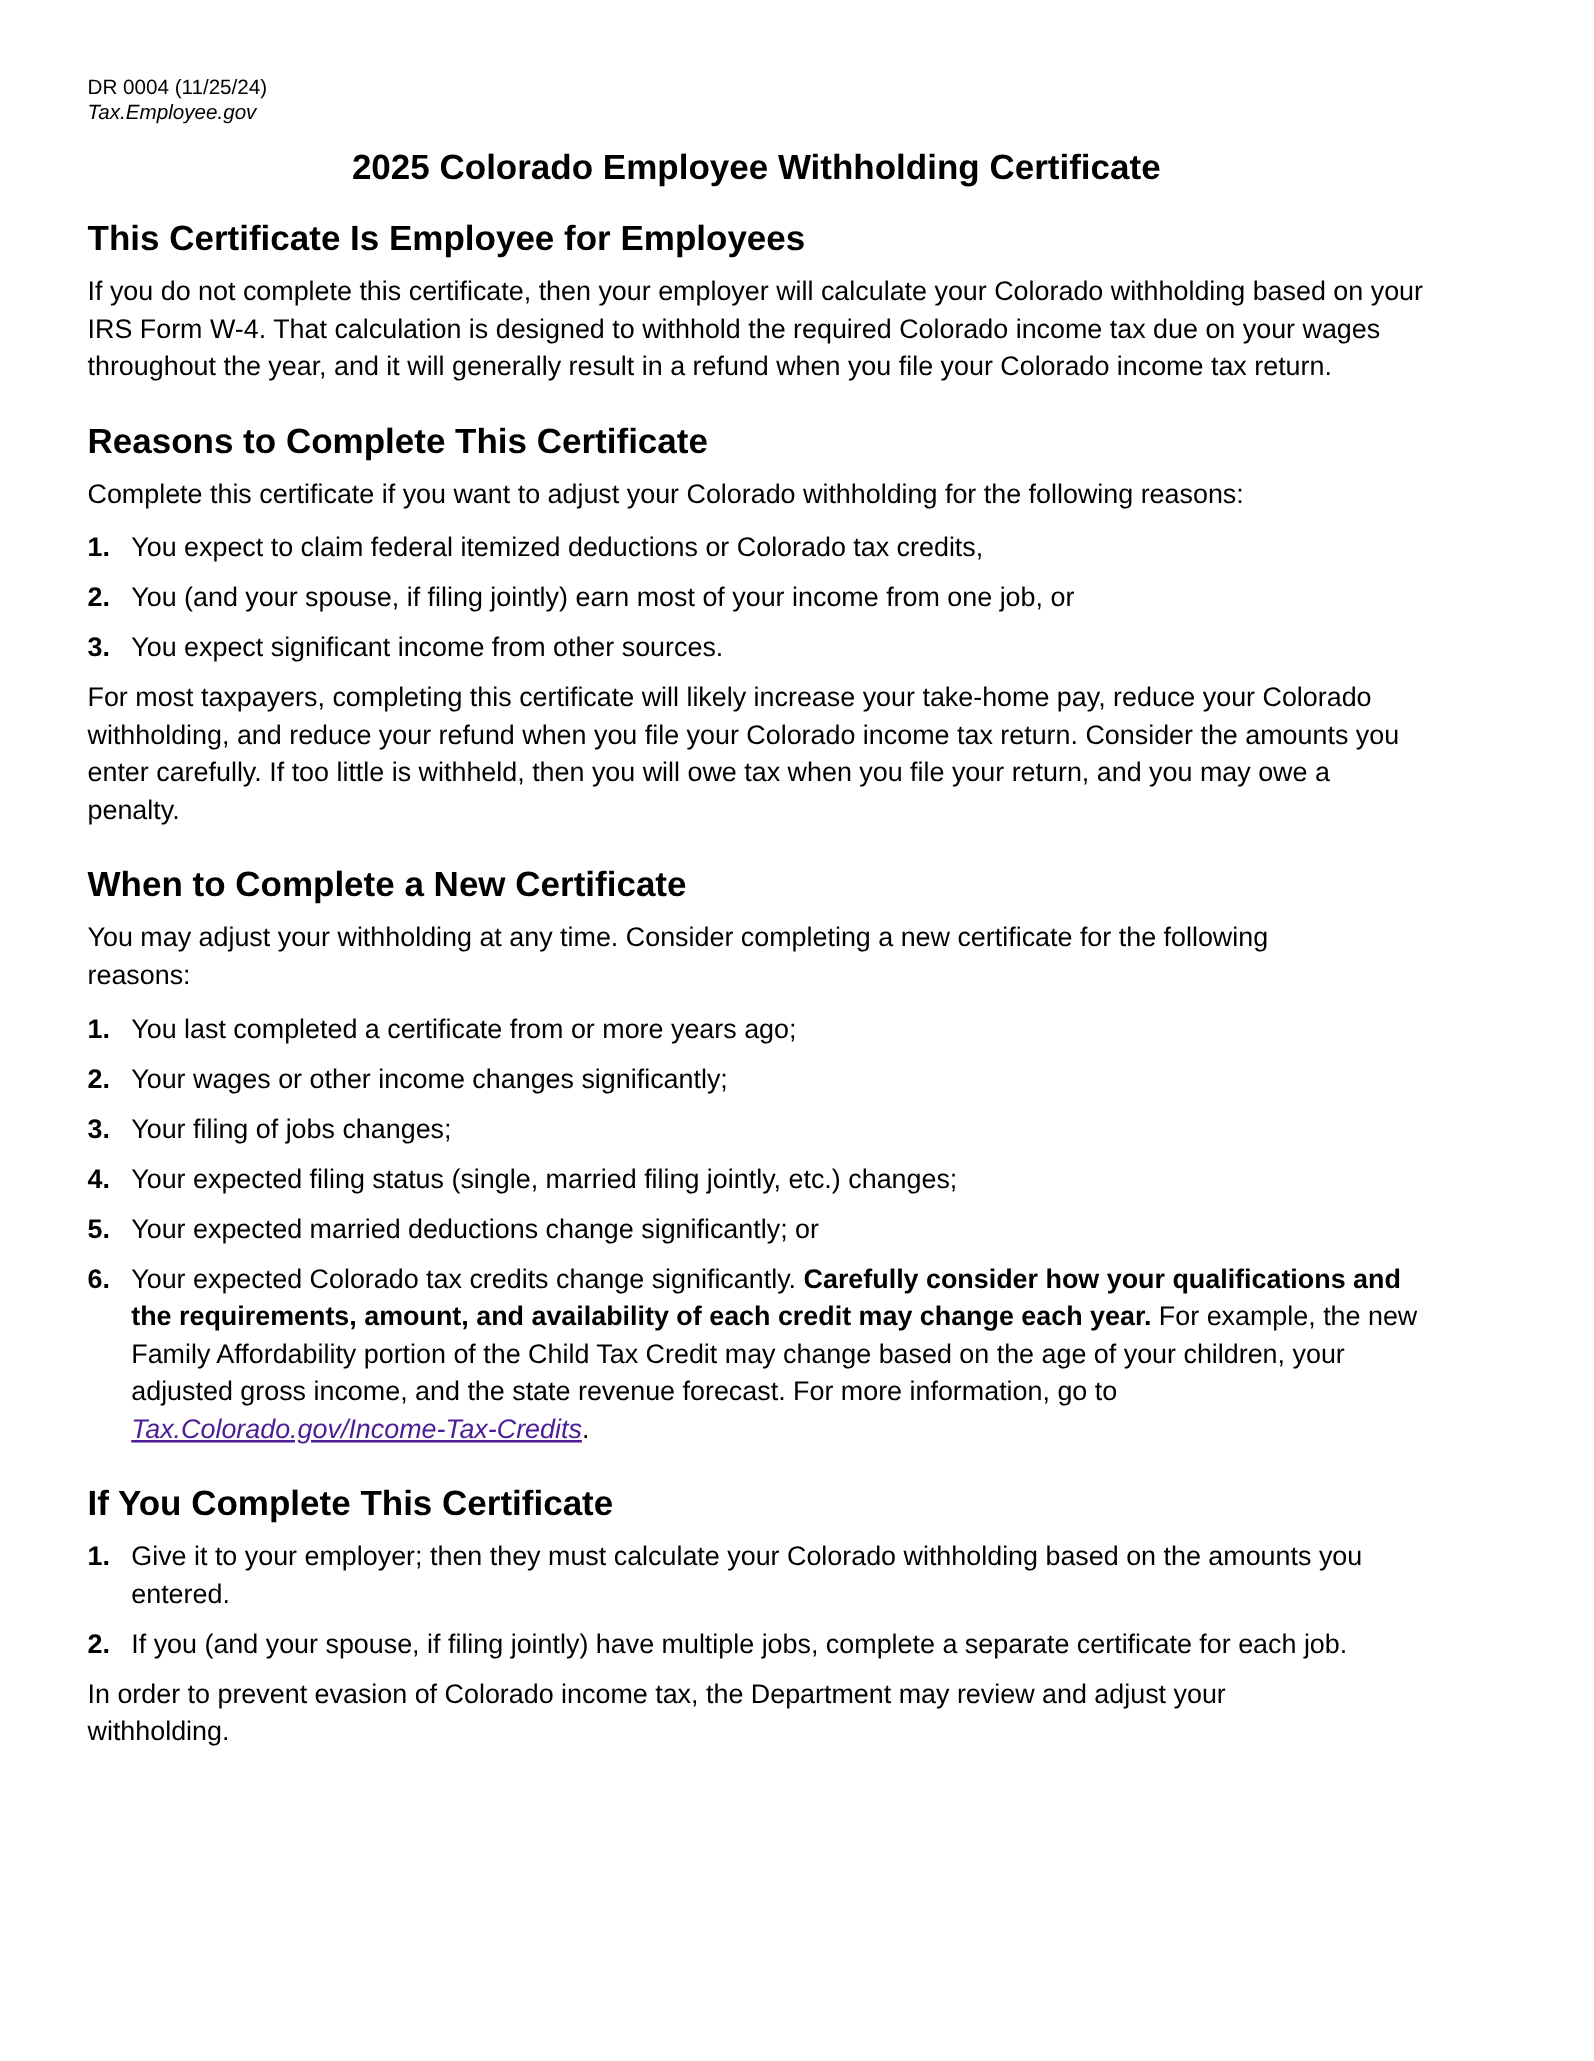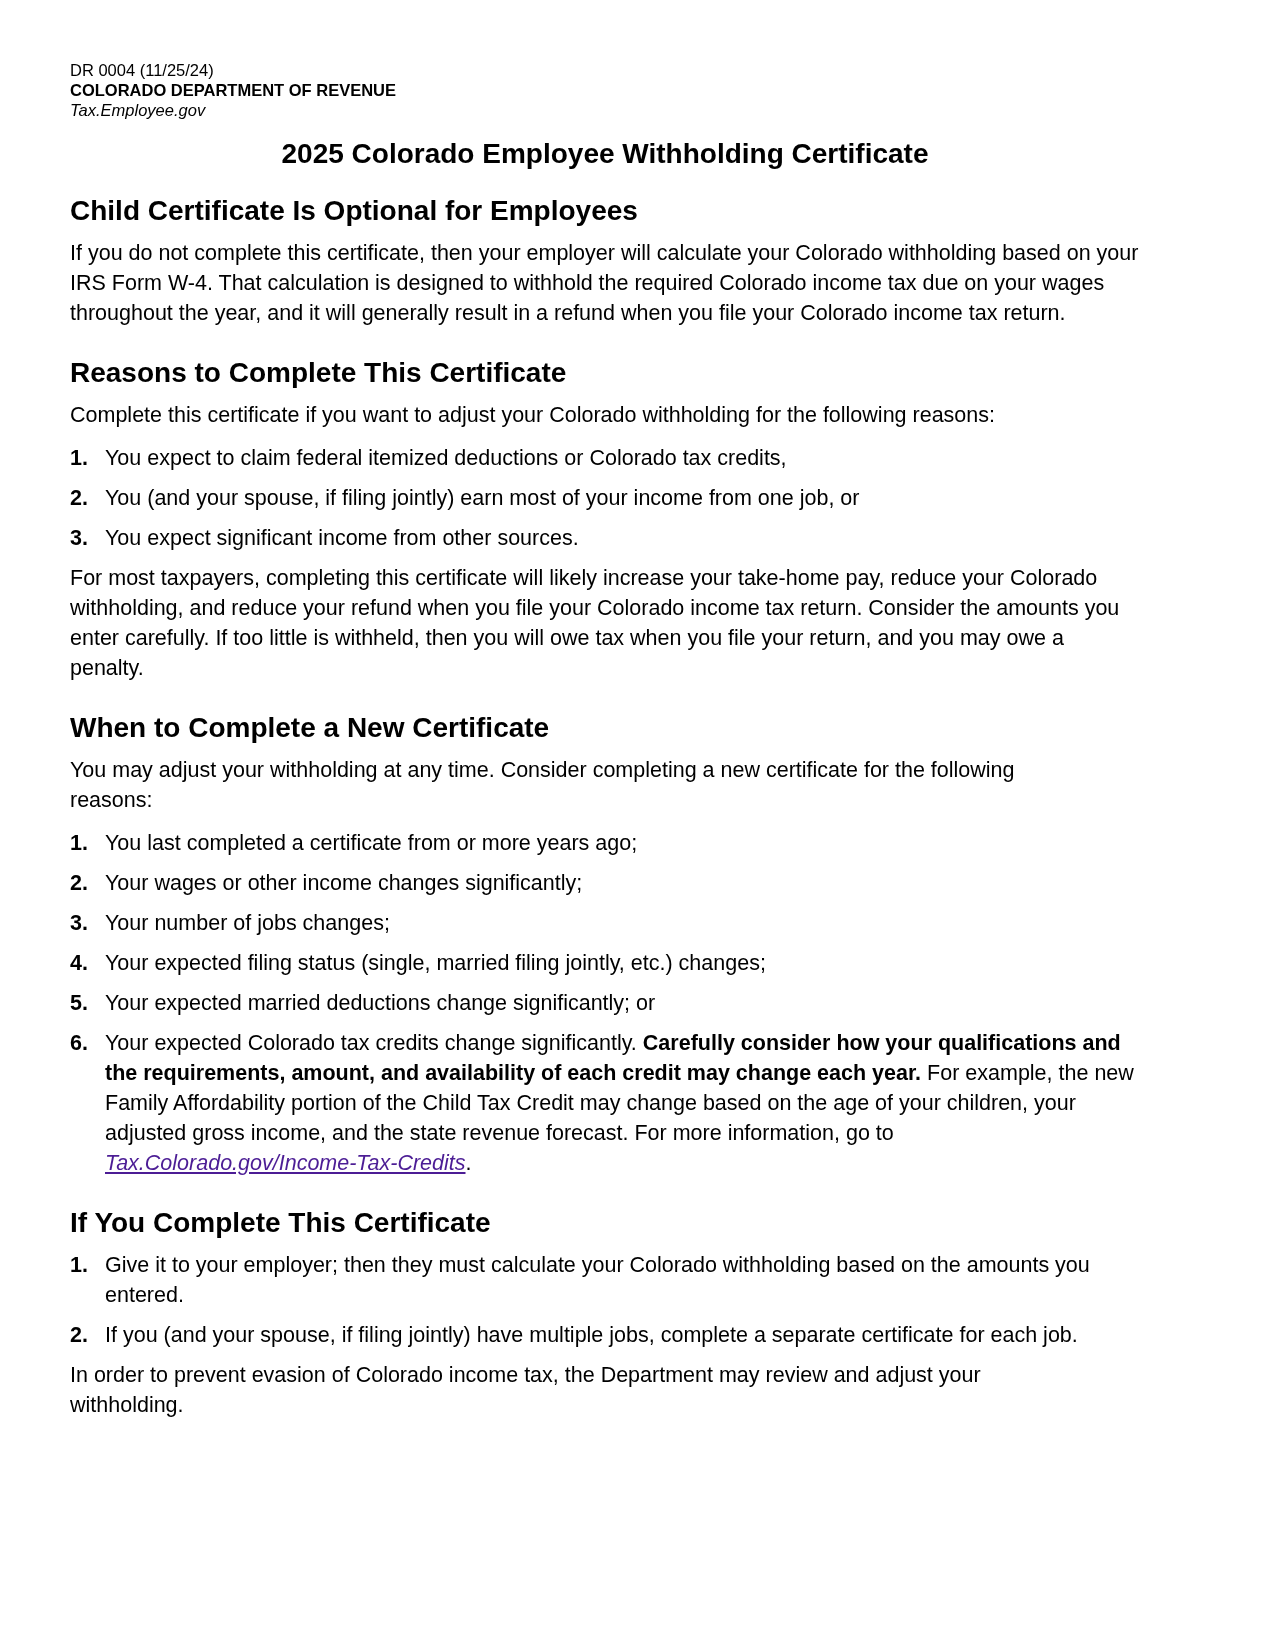--- a/index.html
+++ b/index.html
@@ -49,28 +49,27 @@
     cursor: pointer;
   }
 </style>
 </head>
 <body>
 
 <div class="page">
 
   <div class="doc-header">
     <div class="form-number">DR 0004 (11/25/24)</div>
-    <div class="dept">COLORADO DEPARTMENT OF REVENUE</div>
     <div class="site">Tax.Employee.gov</div>
   </div>
 
   <h1 class="page-title">2025 Colorado Employee Withholding Certificate</h1>
 
   <section>
-    <h2 class="section-heading first">Child Certificate Is Optional for Employees</h2>
+    <h2 class="section-heading first">This Certificate Is Employee for Employees</h2>
     <p class="para">If you do not complete this certificate, then your employer will calculate your Colorado withholding based on your IRS Form W-4. That calculation is designed to withhold the required Colorado income tax due on your wages throughout the year, and it will generally result in a refund when you file your Colorado income tax return.</p>
   </section>
 
   <section>
     <h2 class="section-heading">Reasons to Complete This Certificate</h2>
     <p class="para">Complete this certificate if you want to adjust your Colorado withholding for the following reasons:</p>
     <div class="list">
       <div class="li">
         <span class="num">1.</span>
         <span class="li-text">You expect to claim federal itemized deductions or Colorado tax credits,</span>
@@ -94,21 +93,21 @@
       <div class="li">
         <span class="num">1.</span>
         <span class="li-text">You last completed a certificate from or more years ago;</span>
       </div>
       <div class="li">
         <span class="num">2.</span>
         <span class="li-text">Your wages or other income changes significantly;</span>
       </div>
       <div class="li">
         <span class="num">3.</span>
-        <span class="li-text">Your number of jobs changes;</span>
+        <span class="li-text">Your filing of jobs changes;</span>
       </div>
       <div class="li">
         <span class="num">4.</span>
         <span class="li-text">Your expected filing status (single, married filing jointly, etc.) changes;</span>
       </div>
       <div class="li">
         <span class="num">5.</span>
         <span class="li-text">Your expected married deductions change significantly; or</span>
       </div>
       <div class="li">

